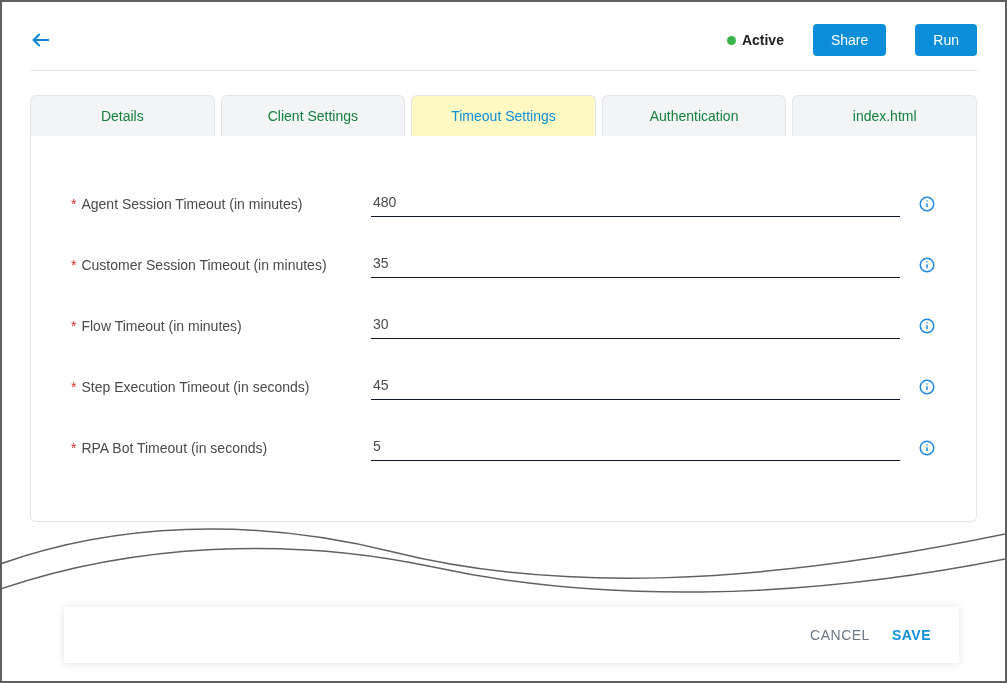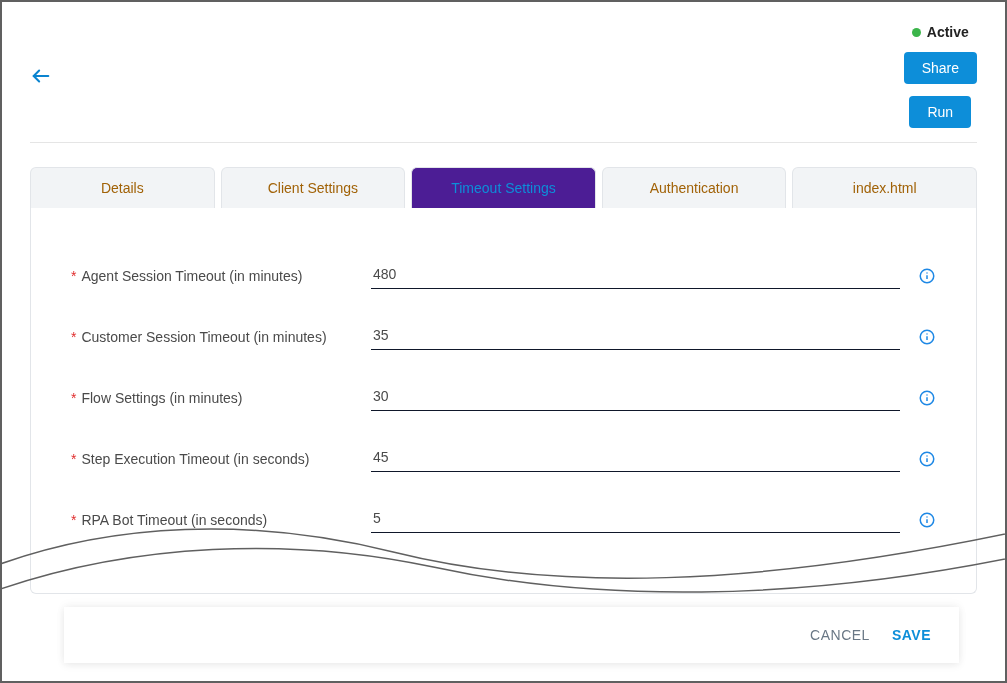--- a/index.html
+++ b/index.html
@@ -8,43 +8,43 @@
 
   .page { padding: 22px 28px 0 28px; }
 
   
   .hdr { display: flex; align-items: center; justify-content: space-between; }
   .hdr-left { display: flex; align-items: center; gap: 12px; }
   .back-icon { width: 22px; height: 22px; display: flex; align-items: center; justify-content: center; color: #0a84d0; cursor: pointer; }
   .crumbs { display: flex; align-items: baseline; gap: 8px; font-size: 24px; color: #4f4f4f; }
   .crumbs .sep { color: #9b9b9b; }
   .crumbs .current { color: #4f4f4f; }
-  .hdr-right { display: flex; align-items: center; gap: 12px; flex-direction: column; }
+  .hdr-right { display: flex; align-items: center; gap: 29px; }
   .status { display: flex; align-items: center; gap: 6px; font-size: 14px; font-weight: 600; color: #222; }
   .status-dot { width: 9px; height: 9px; background: #3bb54a; border-radius: 50%; }
   .btn { border: none; border-radius: 4px; padding: 8px 18px; font-size: 14px; cursor: pointer; color: #fff; background: #0d8ed9; text-align: center; }
 
   .hr { margin: 14px 0 0 0; height: 1px; background: #e5e5e5; }
 
   
   .tabs { display: flex; gap: 6px; margin-top: 24px; }
   .tab {
     flex: 1 1 0;
     text-align: center;
     padding: 12px 4px;
     font-size: 14px;
-    color: #a16207;
+    color: #15803d;
     background: #f2f4f6;
     border: 1px solid #e2e5e9;
     border-bottom: none;
     border-radius: 6px 6px 0 0;
     cursor: pointer;
   }
   .tab.active {
-    background: #4c1d95;
+    background: #fef9c3;
     color: #0d8ed9;
     position: relative;
     z-index: 2;
   }
 
   
   .panel {
     border: 1px solid #e2e5e9;
     border-top: none;
     border-radius: 0 0 6px 6px;
@@ -152,21 +152,21 @@
             <circle cx="12" cy="12" r="9"></circle>
             <line x1="12" y1="11" x2="12" y2="16"></line>
             <circle cx="12" cy="8" r="1" fill="currentColor" stroke="none"></circle>
           </svg>
       </span>
     </div>
 
     <div class="row">
       <div class="lbl-wrap">
         <span class="req">*</span>
-        <span>Flow Settings (in minutes)</span>
+        <span>Flow Timeout (in minutes)</span>
       </div>
       <input class="inp" type="text" value="30" style="">
       <span class="info-icon">
         <svg viewBox="0 0 24 24" width="18" height="18" fill="none" stroke="currentColor" stroke-width="2">
             <circle cx="12" cy="12" r="9"></circle>
             <line x1="12" y1="11" x2="12" y2="16"></line>
             <circle cx="12" cy="8" r="1" fill="currentColor" stroke="none"></circle>
           </svg>
       </span>
     </div>

